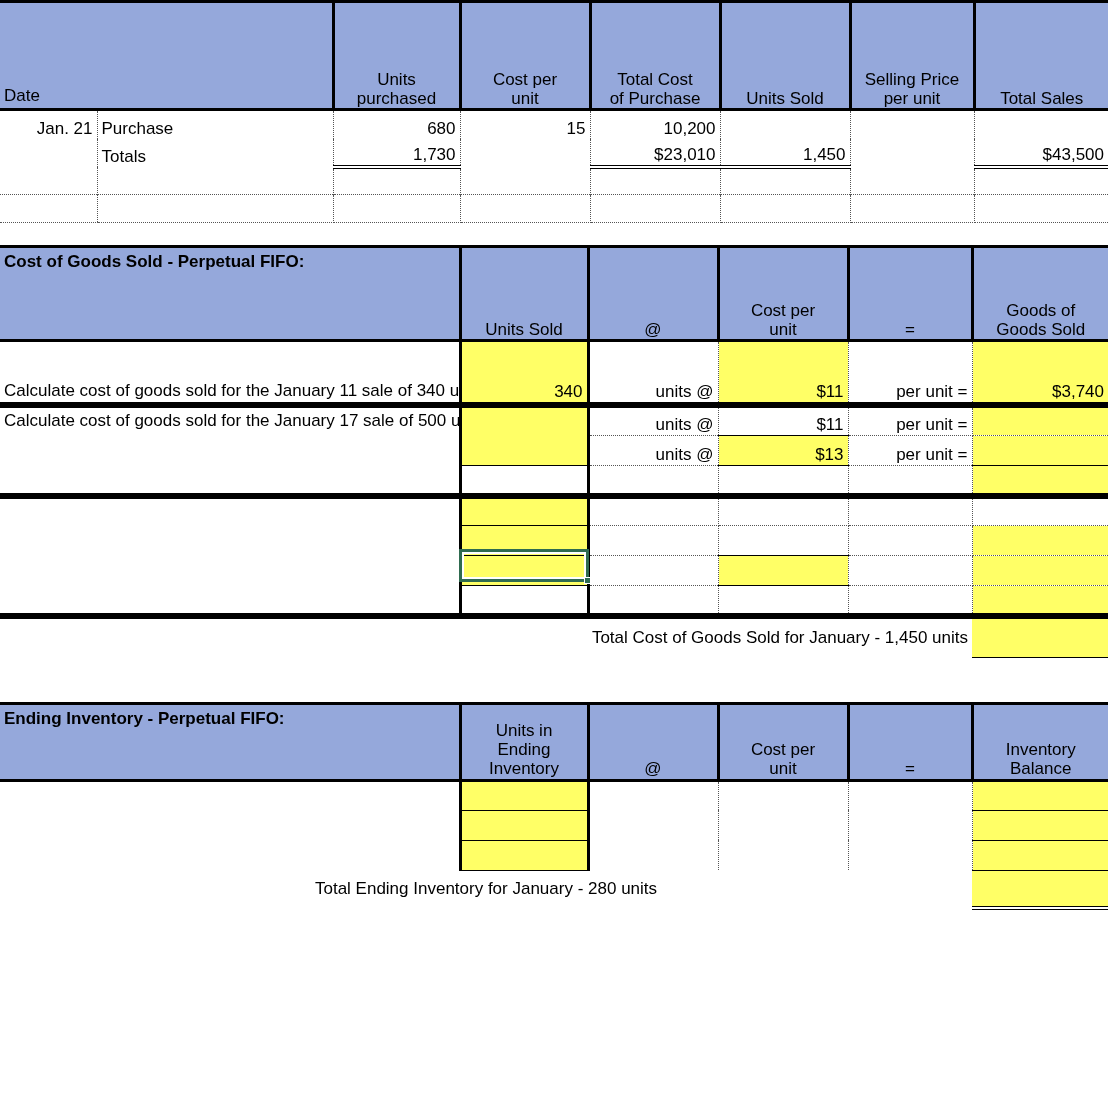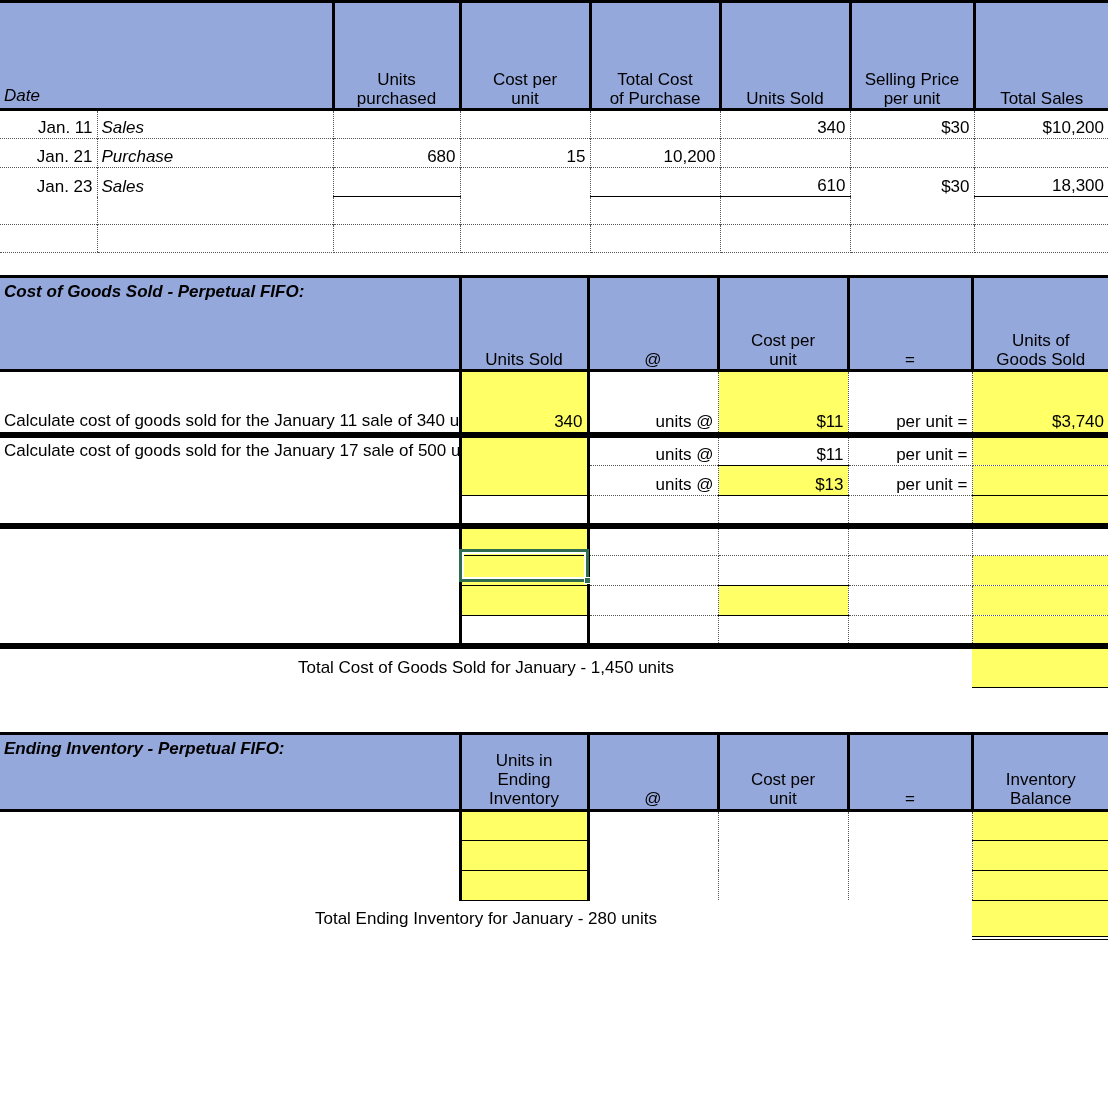--- a/index.html
+++ b/index.html
@@ -62,21 +62,21 @@
   .bb-thick { border-bottom: 3px solid #000; }
   .br-thick { border-right: 3px solid #000; }
 
   .bb-fat   { border-bottom: 6px solid #000; }
 
   
   .bb-double { border-bottom: 4px double #000; }
 
   .ar { text-align: right; }
   .ac { text-align: center; }
-  .al { text-align: left; font-style: italic; }
+  .al { text-align: left; }
   .bold { font-weight: bold; }
 
   .hdrcell {
     line-height: 1.12;
     white-space: normal;
     text-align: center;
     vertical-align: top;
     padding-top: 2px;
   }
   .wrapcell {
@@ -150,55 +150,45 @@
       <td class="blue bt-thick bb-thick br-thick hdrcell">
         <span>Selling Price</span><br>
         <span>per unit</span>
       </td>
       <td class="blue bt-thick bb-thick hdrcell">
         <span>Total Sales</span>
       </td>
     </tr>
 
 
-    <tr style="height:29px;">
-      <td class="white ar bt-thin">Jan. 11</td>
-      <td class="white al bl-thin br-thin bt-thin">Sales</td>
-      <td class="white ar br-thin bt-thin"></td>
-      <td class="white ar br-thin bt-thin"></td>
-      <td class="white ar br-thin bt-thin"></td>
-      <td class="white ar br-thin bt-thin">340</td>
-      <td class="white ar br-thin bt-thin">$30</td>
-      <td class="white ar bt-thin">$10,200</td>
-    </tr>
 
 
 
     <tr style="height:29px;">
       <td class="white ar bt-thin">Jan. 21</td>
       <td class="white al bl-thin br-thin bt-thin">Purchase</td>
       <td class="white ar br-thin bt-thin">680</td>
       <td class="white ar br-thin bt-thin">15</td>
       <td class="white ar br-thin bt-thin">10,200</td>
       <td class="white ar br-thin bt-thin"></td>
       <td class="white ar br-thin bt-thin"></td>
       <td class="white ar bt-thin"></td>
     </tr>
 
-    <tr style="height:29px;">
-      <td class="white ar bt-thin">Jan. 23</td>
-      <td class="white al bl-thin br-thin bt-thin">Sales</td>
-      <td class="white ar br-thin bt-thin bb-med"></td>
-      <td class="white ar br-thin bt-thin"></td>
-      <td class="white ar br-thin bt-thin bb-med"></td>
-      <td class="white ar br-thin bt-thin bb-med">610</td>
-      <td class="white ar br-thin bt-thin">$30</td>
-      <td class="white ar bt-thin bb-med">18,300</td>
-    </tr>
-
+
+    <tr style="height:28px;">
+      <td class="white ar"></td>
+      <td class="white al bl-thin br-thin">Totals</td>
+      <td class="white ar br-thin bb-double">1,730</td>
+      <td class="white ar br-thin"></td>
+      <td class="white ar br-thin bb-double">$23,010</td>
+      <td class="white ar br-thin bb-double">1,450</td>
+      <td class="white ar br-thin"></td>
+      <td class="white ar bb-double">$43,500</td>
+    </tr>
 
     <tr style="height:28px;">
       <td class="white"></td>
       <td class="white bl-thin br-thin"></td>
       <td class="white br-thin"></td>
       <td class="white br-thin"></td>
       <td class="white br-thin"></td>
       <td class="white br-thin"></td>
       <td class="white br-thin"></td>
       <td class="white"></td>
@@ -238,21 +228,21 @@
         <span>@</span>
       </td>
       <td class="blue bt-thick bb-thick br-thick hdrcell">
         <span>Cost per</span><br>
         <span>unit</span>
       </td>
       <td class="blue bt-thick bb-thick br-thick hdrcell">
         <span>=</span>
       </td>
       <td class="blue bt-thick bb-thick hdrcell">
-        <span>Units of</span><br>
+        <span>Goods of</span><br>
         <span>Goods Sold</span>
       </td>
     </tr>
 
     <tr style="height:64px;">
       <td class="white wrapcell br-thick bb-fat">Calculate cost of goods sold for the January 11 sale of 340 units.</td>
       <td class="yellow ar br-thick bb-fat">340</td>
       <td class="white ar br-thin bb-fat">units @</td>
       <td class="yellow ar br-thin bb-fat">$11</td>
       <td class="white ar br-thin bb-fat">per unit =</td>
@@ -315,21 +305,21 @@
     <tr style="height:30px;">
       <td class="white br-thick bb-fat"></td>
       <td class="white ar br-thick bb-fat"></td>
       <td class="white ar br-thin bb-fat"></td>
       <td class="white ar br-thin bb-fat"></td>
       <td class="white ar br-thin bb-fat"></td>
       <td class="yellow ar bb-fat"></td>
     </tr>
 
     <tr style="height:42px;">
-      <td class="white ac" colspan="5" style="vertical-align:middle;padding-bottom:0;">Total Cost of Goods Sold for January  - 1,450 units</td>
+      <td class="white ac" colspan="5" style="vertical-align:middle;padding-bottom:0;text-align:right;">Total Cost of Goods Sold for January  - 1,450 units</td>
       <td class="yellow ar bb-med"></td>
     </tr>
 
     <tr style="height:18px;">
       <td class="white" colspan="5"></td>
       <td class="white bt-thin"></td>
     </tr>
   </tbody>
     </table>
 

